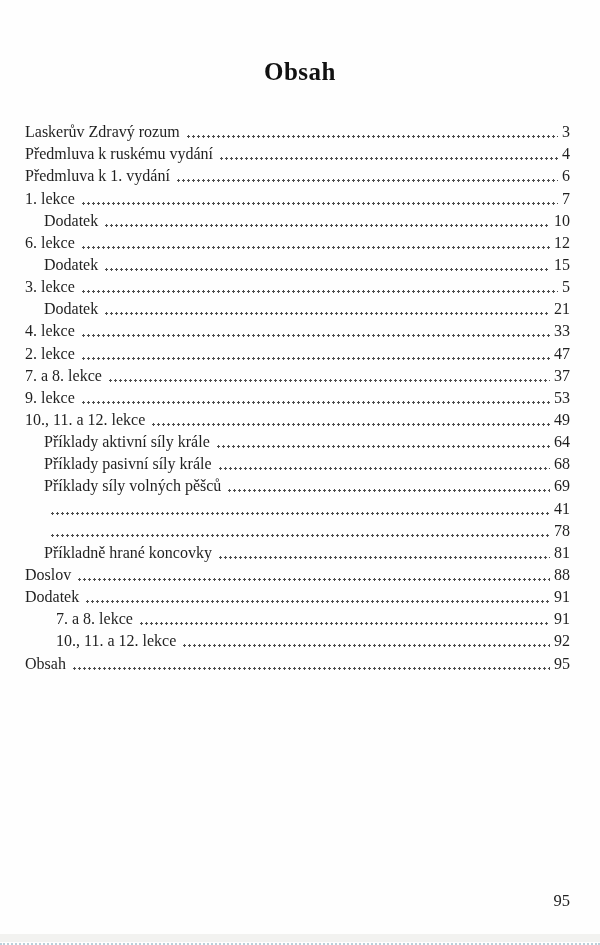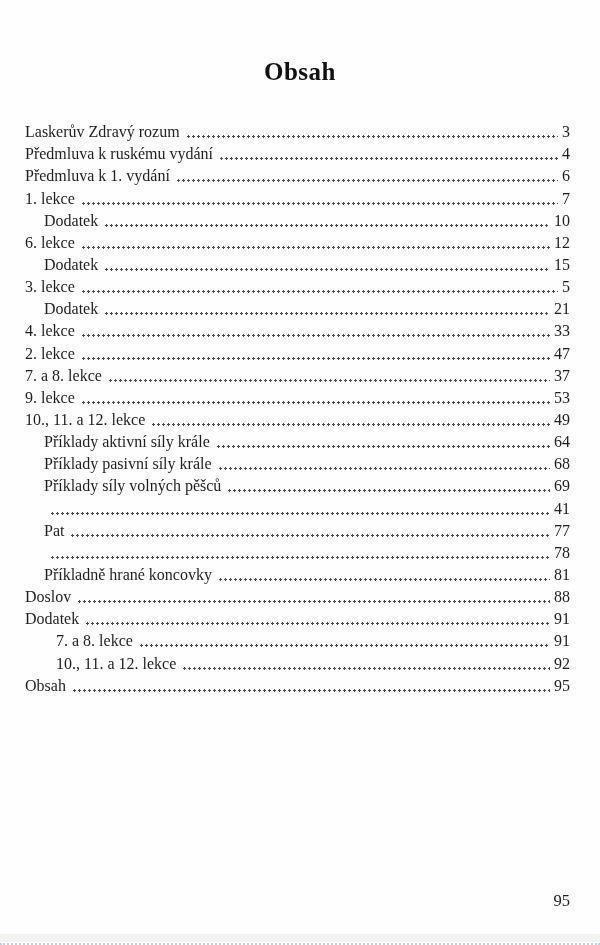--- a/index.html
+++ b/index.html
@@ -193,25 +193,20 @@
     <span class="toc-label">Příklady síly volných pěšců</span>
     <span class="toc-dots"></span>
     <span class="toc-page">69</span>
   </div>
 
   <div class="toc-row indent-1">
     <span class="toc-dots"></span>
     <span class="toc-page">41</span>
   </div>
 
-  <div class="toc-row indent-1">
-    <span class="toc-label">Pat</span>
-    <span class="toc-dots"></span>
-    <span class="toc-page">77</span>
-  </div>
 
   <div class="toc-row indent-1">
     <span class="toc-dots"></span>
     <span class="toc-page">78</span>
   </div>
 
   <div class="toc-row indent-1">
     <span class="toc-label">Příkladně hrané koncovky</span>
     <span class="toc-dots"></span>
     <span class="toc-page">81</span>

